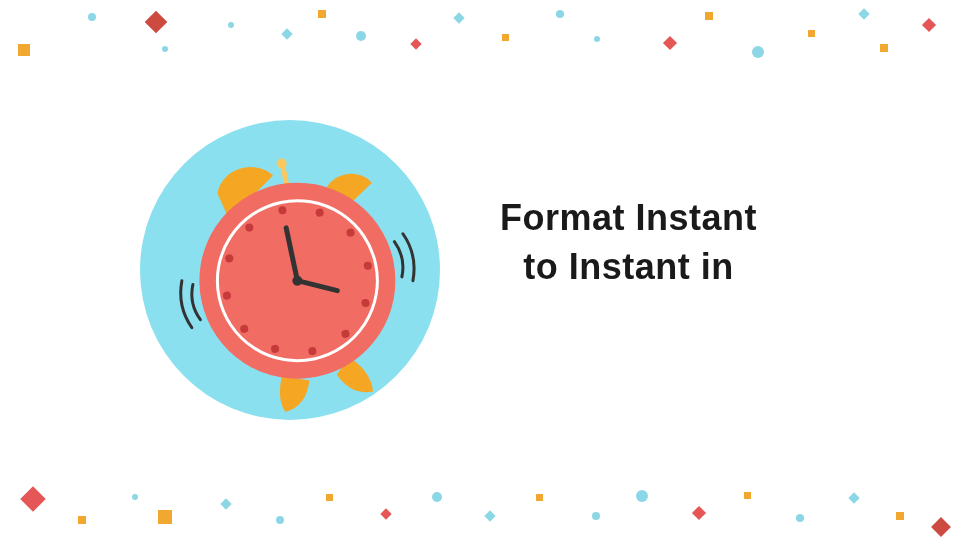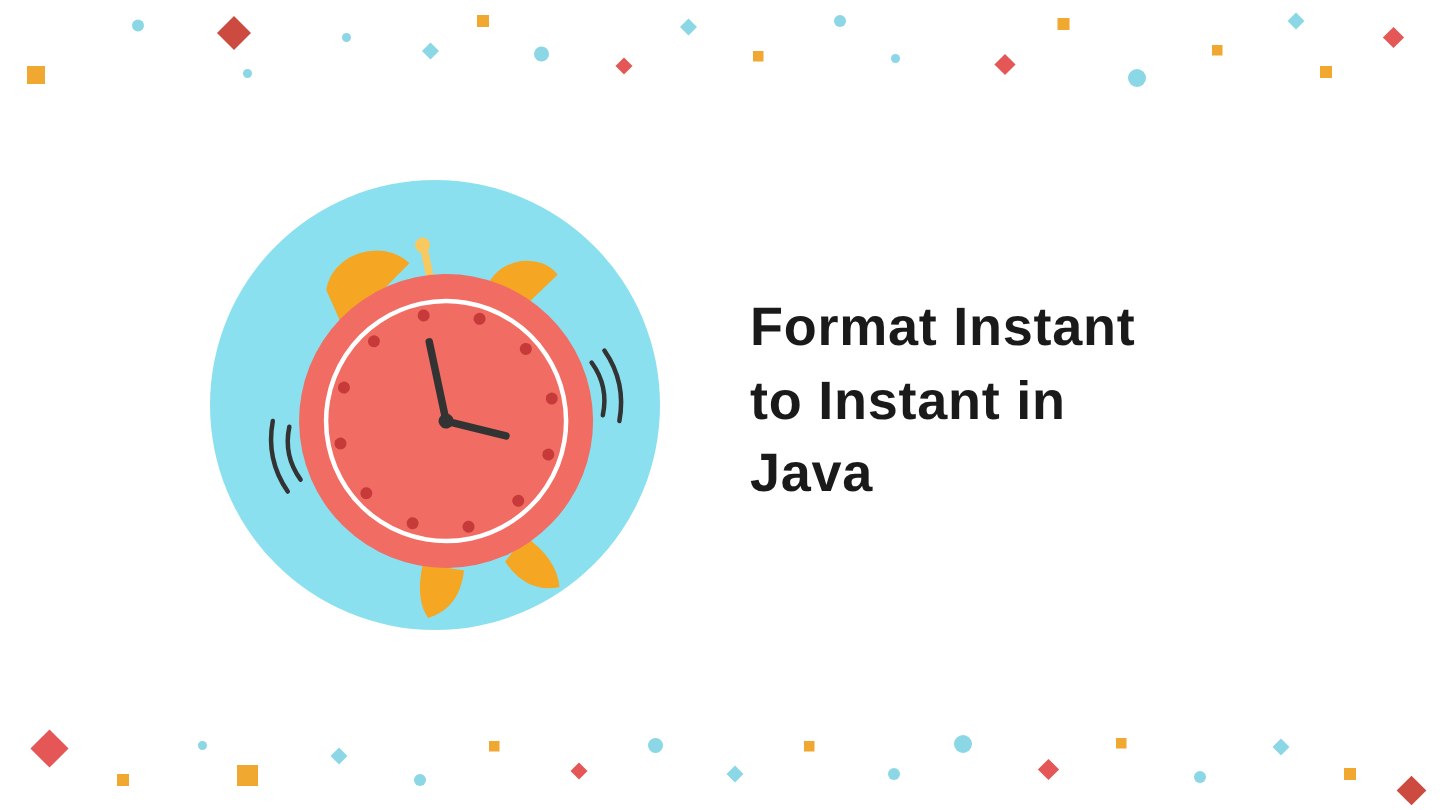--- a/index.html
+++ b/index.html
@@ -14,20 +14,21 @@
   .canvas { position: absolute; inset: 0; }
   .heading {
     position: absolute;
     left: 500px;
     top: 194px;
     font-size: 36px;
     font-weight: 700;
     color: #1a1a1a;
     line-height: 1.35;
     letter-spacing: 0.5px;
+    text-align: center;
   }
   .clock-wrap {
     position: absolute;
     left: 130px;
     top: 110px;
     width: 320px;
     height: 320px;
   }
   .shape { position: absolute; }
   .circ { border-radius: 50%; }
@@ -81,21 +82,20 @@
 
         <path d="M 278 148 q 10 24 0 48" fill="none" stroke="#333" stroke-width="3" stroke-linecap="round"></path>
         <path d="M 268 154 q 8 18 0 36" fill="none" stroke="#333" stroke-width="3" stroke-linecap="round"></path>
       </g>
     </svg>
   </div>
 
   <div class="heading">
     <div>Format Instant</div>
     <div>to Instant in</div>
-    <div>Java</div>
   </div>
 
   <div id="confetti-layer">
       <div class="shape diamond" style="left: 148px; top: 14px; width: 16px; height: 16px; background: rgb(204, 74, 63);"></div>
       <div class="shape " style="left: 18px; top: 44px; width: 12px; height: 12px; background: rgb(240, 168, 48);"></div>
       <div class="shape circ" style="left: 88px; top: 13px; width: 8px; height: 8px; background: rgb(140, 215, 230);"></div>
       <div class="shape circ" style="left: 162px; top: 46px; width: 6px; height: 6px; background: rgb(140, 215, 230);"></div>
       <div class="shape circ" style="left: 228px; top: 22px; width: 6px; height: 6px; background: rgb(140, 215, 230);"></div>
       <div class="shape diamond" style="left: 283px; top: 30px; width: 8px; height: 8px; background: rgb(140, 215, 230);"></div>
       <div class="shape " style="left: 318px; top: 10px; width: 8px; height: 8px; background: rgb(240, 168, 48);"></div>

